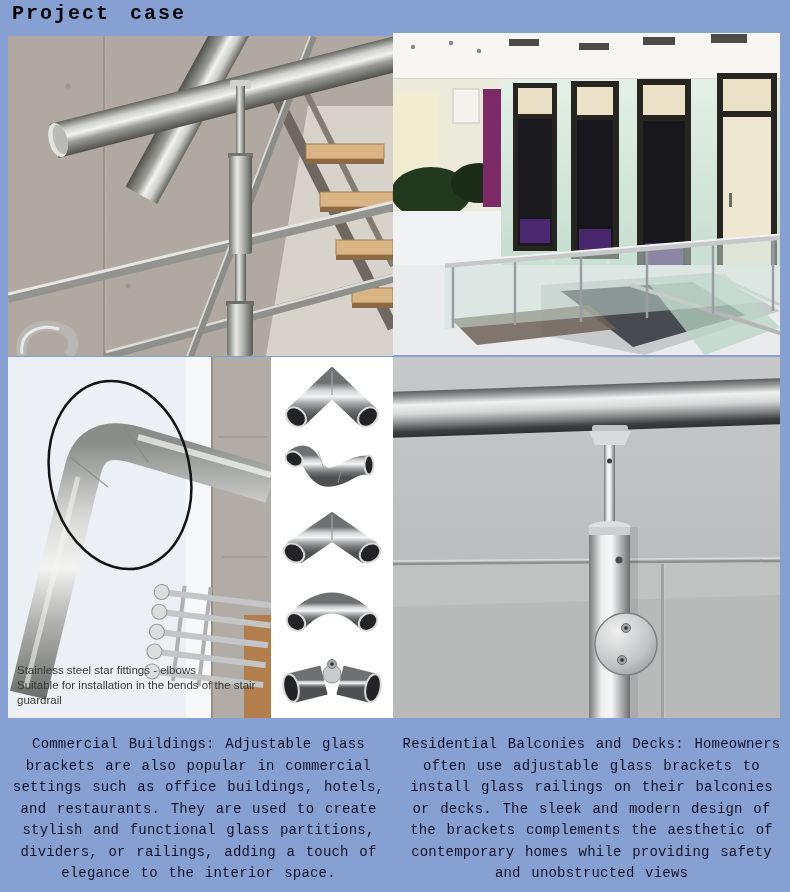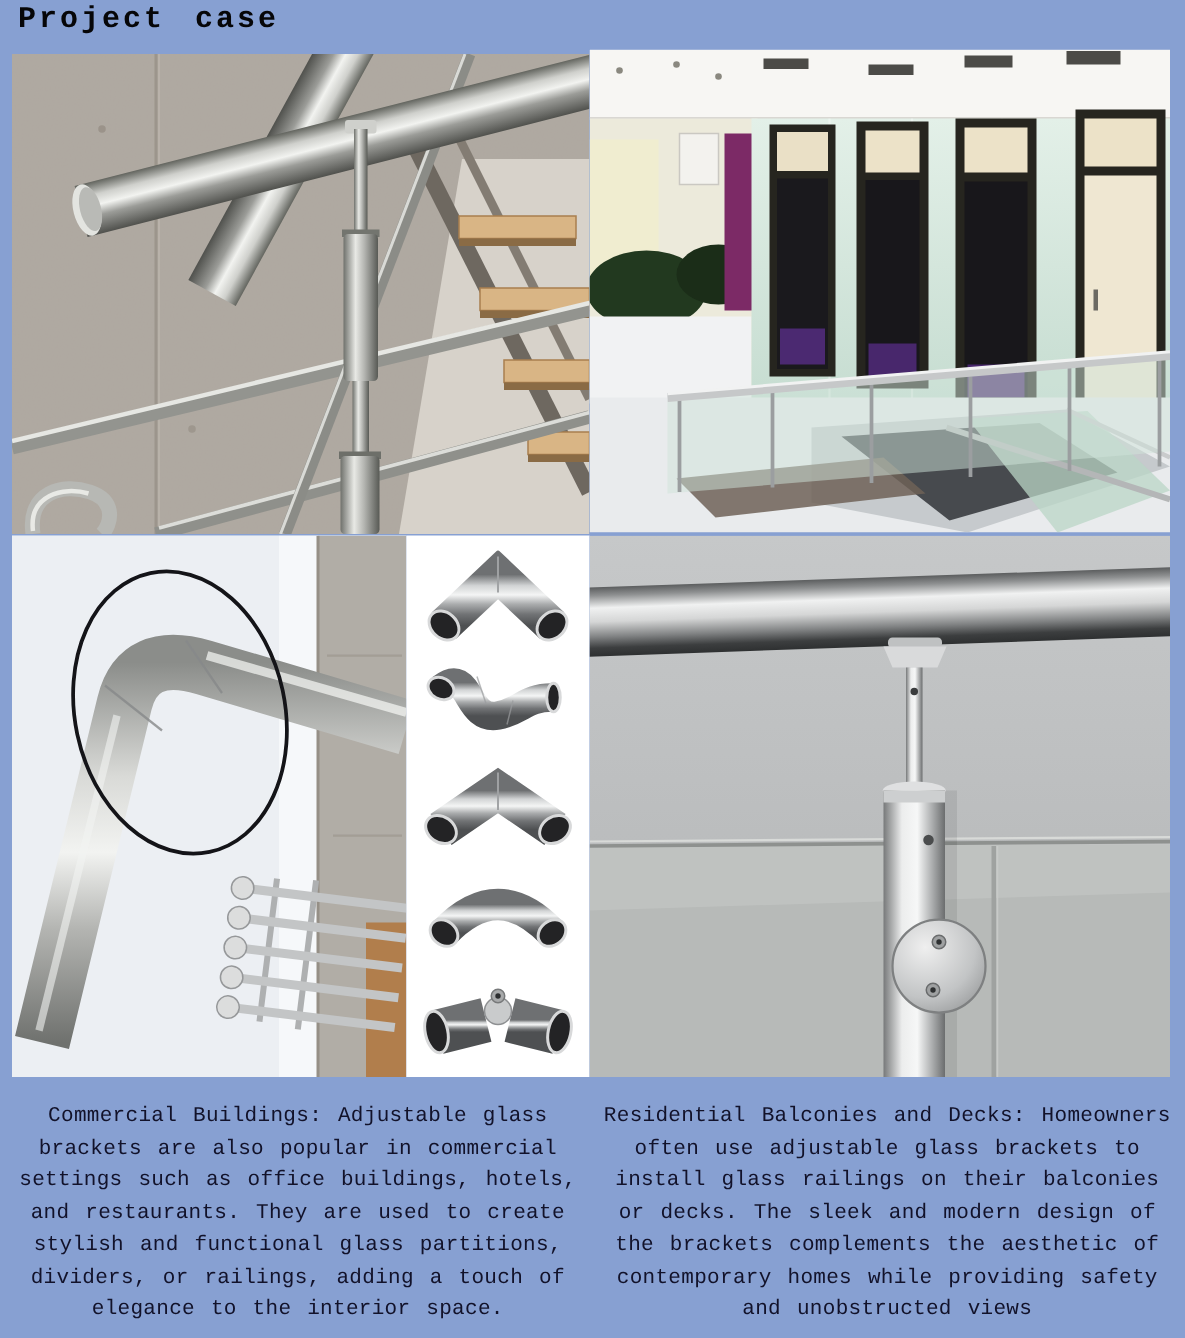--- a/index.html
+++ b/index.html
@@ -247,20 +247,24 @@
           <circle cx="148" cy="321" r="7.5"></circle>
         </g>
       </g>
       <path d="M263 128 L128 88 Q84 75 75 112 L20 338" fill="none" stroke="url(#mlSteel)" stroke-width="37" stroke-linejoin="round"></path>
       <path d="M263 118 L130 80" stroke="#f8f9f7" stroke-width="6" opacity=".7" fill="none"></path>
       <path d="M70 120 L18 330" stroke="#f2f3f1" stroke-width="5" opacity=".6" fill="none"></path>
       <path d="M116 70 L140 105" stroke="#87898a" stroke-width="1.5" opacity=".8"></path>
       <path d="M62 100 L100 130" stroke="#87898a" stroke-width="1.5" opacity=".8"></path>
       <ellipse cx="112" cy="118" rx="70" ry="95" fill="none" stroke="#141418" stroke-width="2.5" transform="rotate(-12 112 118)"></ellipse>
     </svg>
+    <figcaption class="photo-caption">
+      <div>Stainless steel star fittings - elbows</div>
+      <div>Suitable for installation in the bends of the stair guardrail</div>
+    </figcaption>
   </figure>
 
   <div class="elbow-column">
     <div class="elbow-tile" aria-label="sharp 90-degree elbow">
       <svg viewBox="0 0 104 62">
         <path d="M16 50 L52 16 L88 50" fill="none" stroke="url(#gSteelV)" stroke-width="24" stroke-linejoin="miter"></path>
         <path d="M52 4 L52 28" stroke="#a0a2a4" stroke-width="1.3"></path>
         <ellipse cx="16" cy="50" rx="11" ry="8.5" fill="#232325" stroke="#d8d9da" stroke-width="2" transform="rotate(42 16 50)"></ellipse>
         <ellipse cx="88" cy="50" rx="11" ry="8.5" fill="#232325" stroke="#d8d9da" stroke-width="2" transform="rotate(-42 88 50)"></ellipse>
       </svg>

